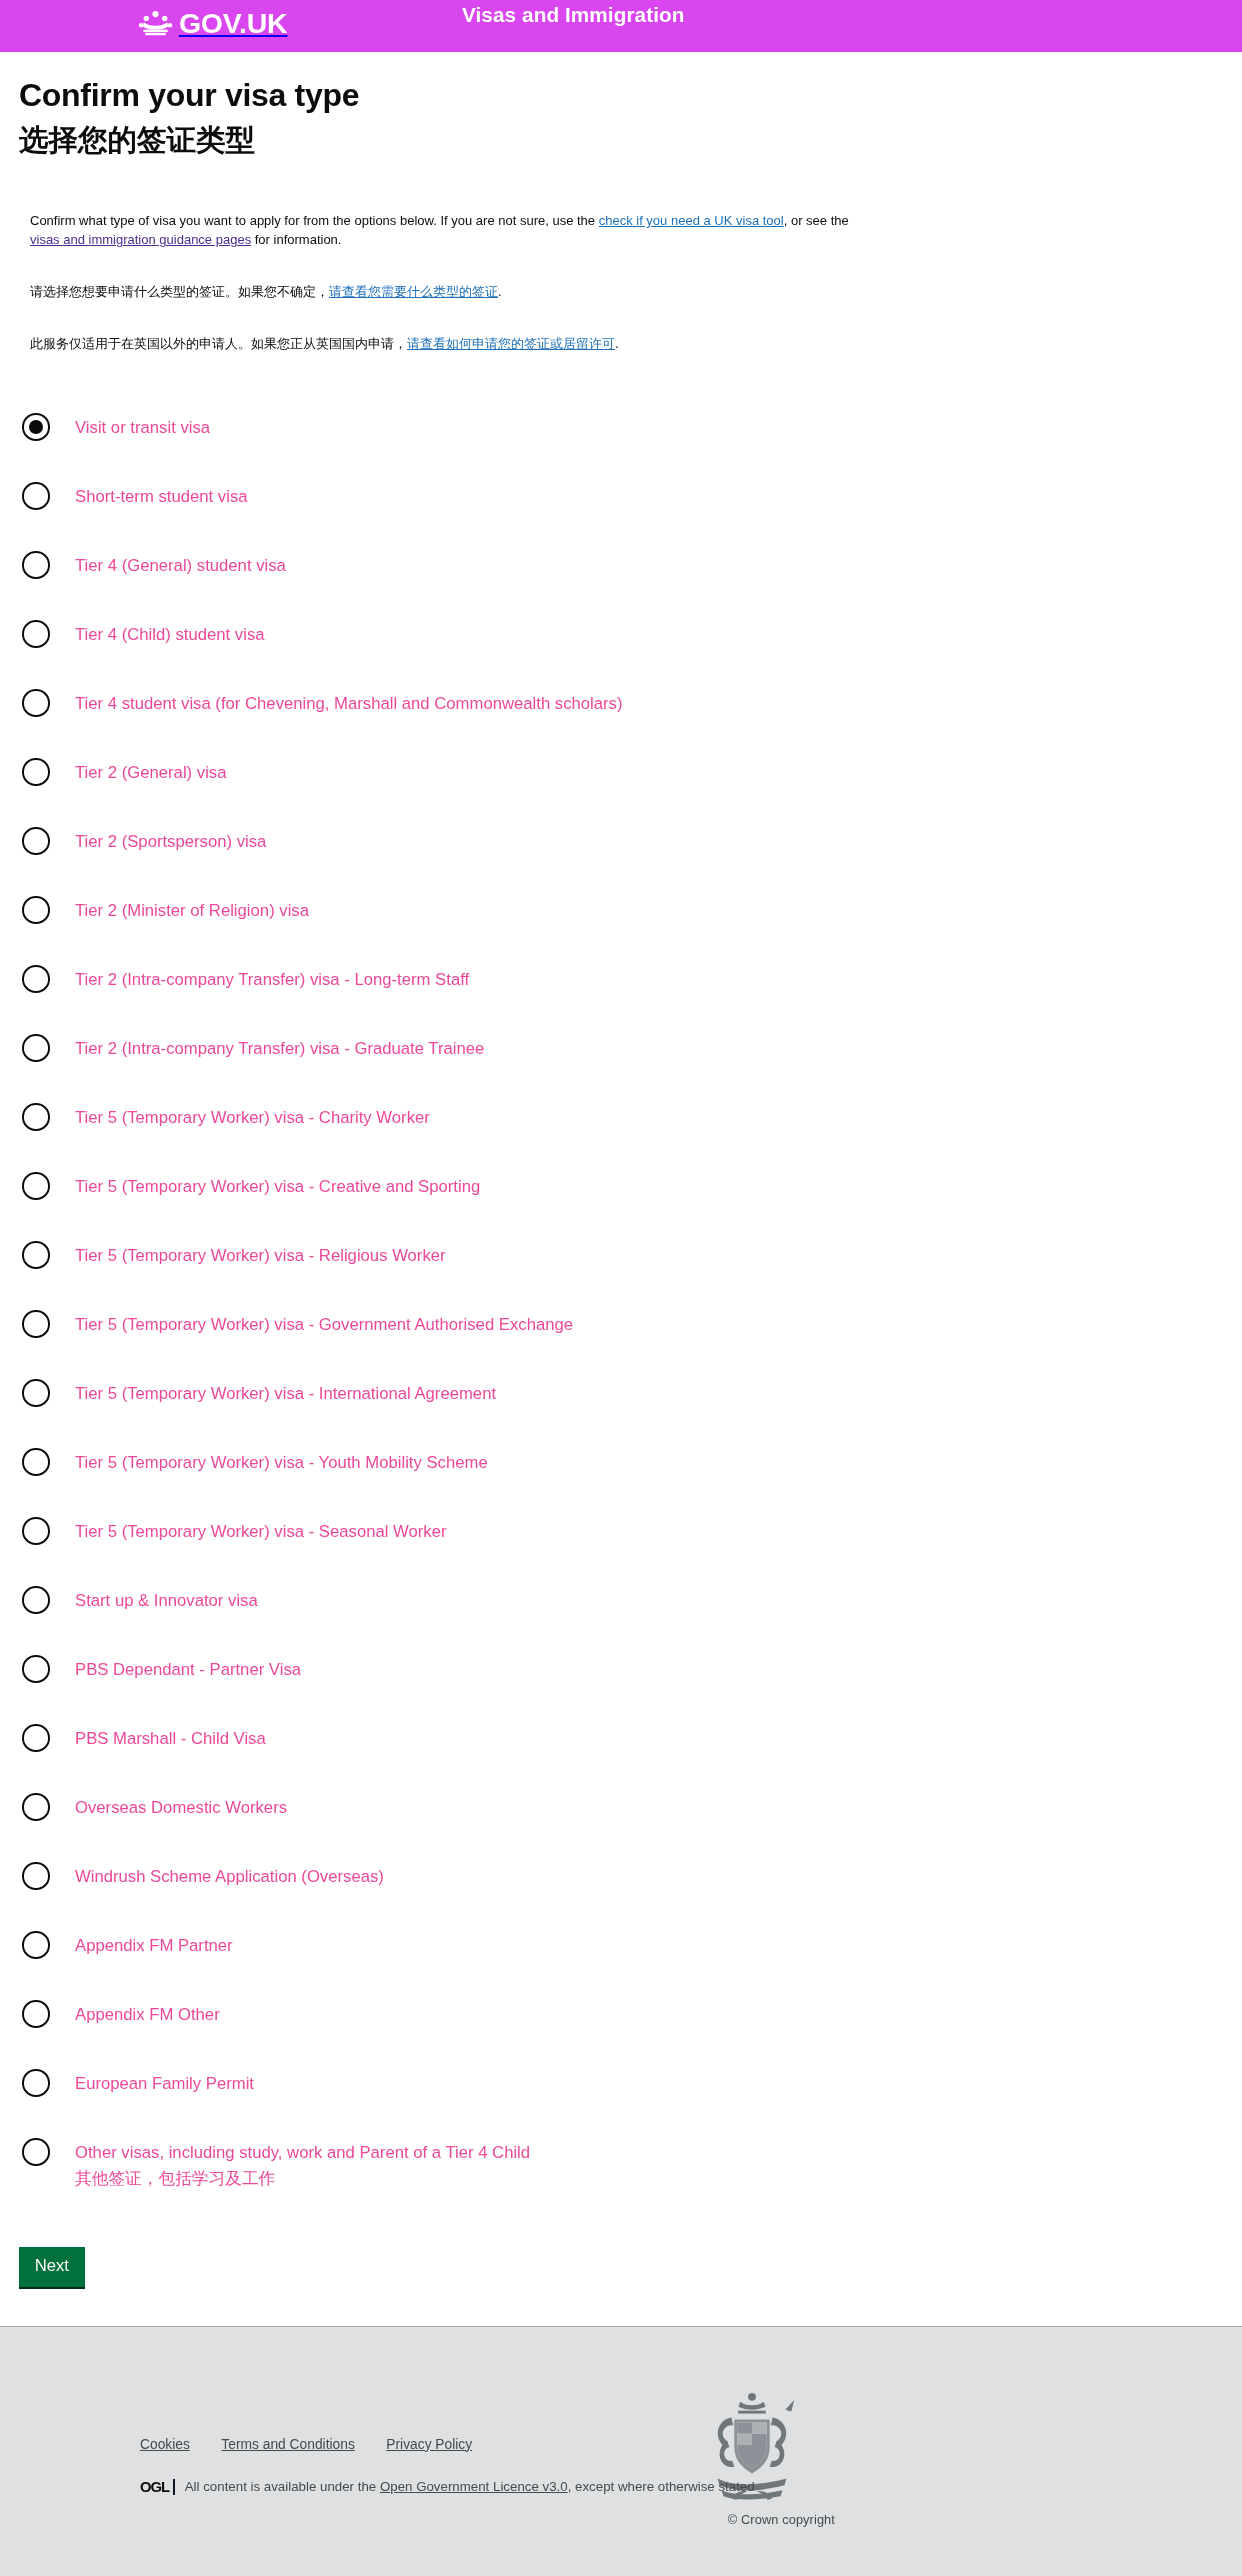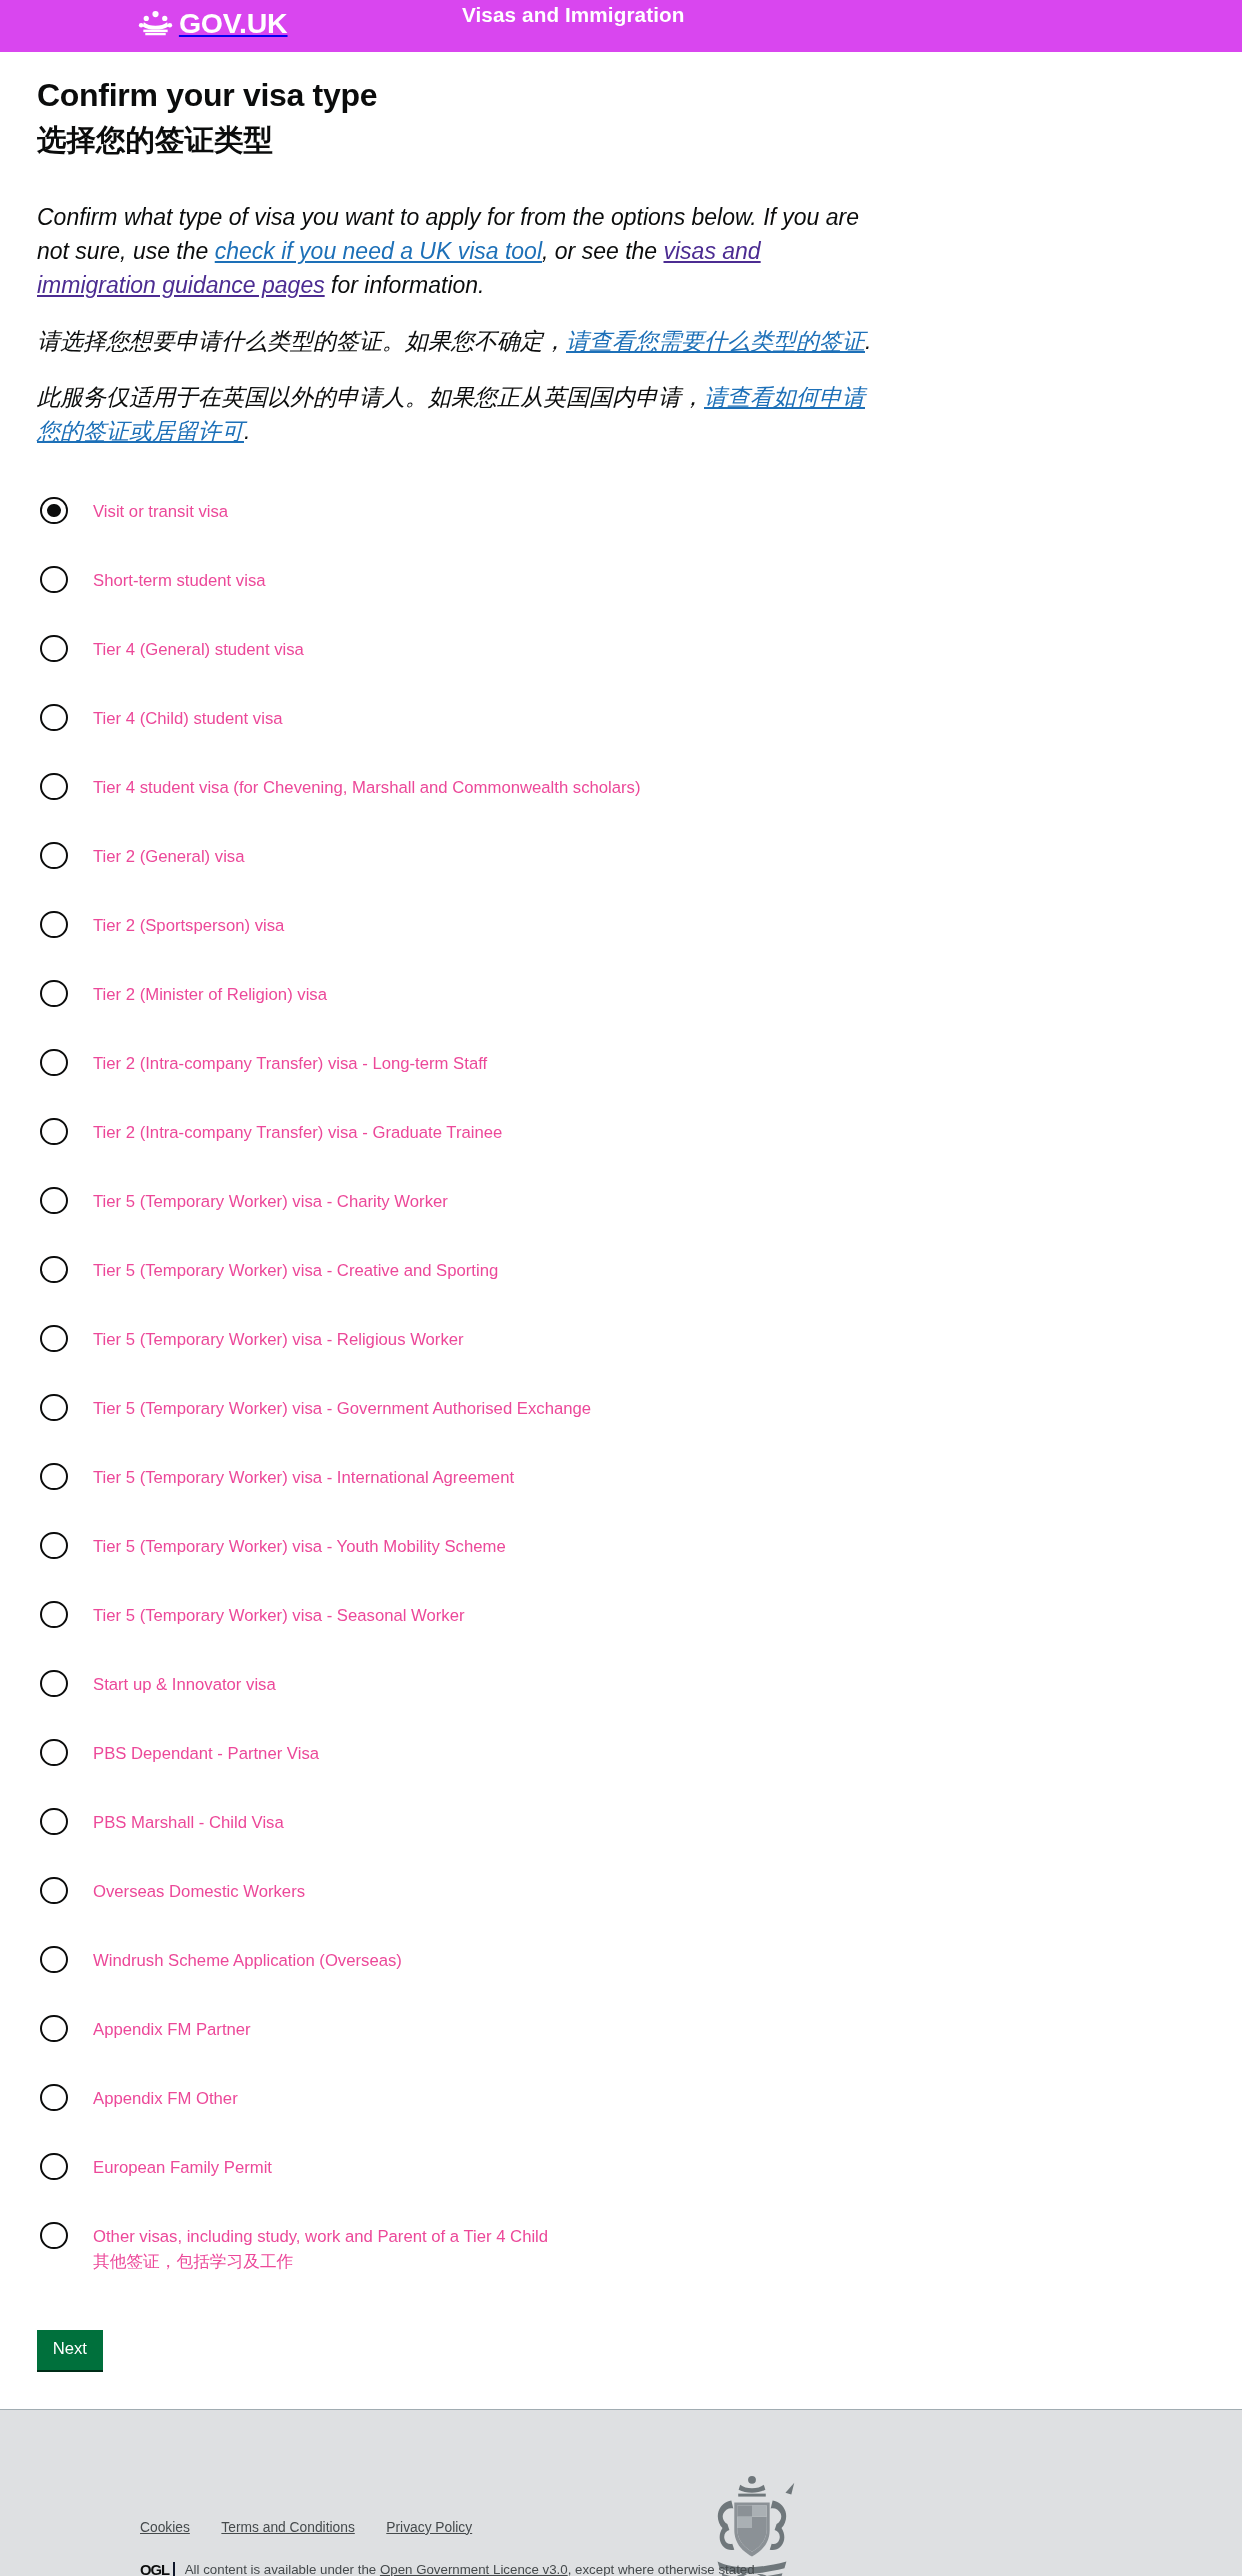--- a/index.html
+++ b/index.html
@@ -59,45 +59,44 @@
     background: #1d70b8;
   }
 
   
   .main {
     position: relative;
     padding: 0 0 0 0;
     background: #ffffff;
     min-height: 2214px;
   }
-  .container { width: 1121px; padding-left: 37px; padding-right: 41px; }
+  .container { width: 1121px; padding-left: 19px; padding-right: 41px; }
 
   h1.page-title {
     margin: 0;
     padding-top: 25.6px;
     font-size: 32px;
     line-height: 1.12;
     font-weight: bold;
     letter-spacing: -0.3px;
     color: #0b0c0c;
   }
   h1.page-title .cn {
     display: block;
     padding-top: 9.8px;
     font-size: 29.5px;
     letter-spacing: 0px;
   }
 
   p.intro {
-    margin: 0;
-    font-size: 23px;
+    margin: 11px;
+    font-size: 13px;
     line-height: 1.48;
     color: #0b0c0c;
     max-width: 838px;
-    font-style: italic;
   }
   p.intro-en { padding-top: 44px; }
   p.intro-cn1 { padding-top: 21.6px; }
   p.intro-cn2 { padding-top: 21.6px; }
 
   a.link-blue { color: #1d70b8; text-decoration: underline; }
   a.link-visited { color: #4c2c92; text-decoration: underline; }
 
   
   .radio-group { padding-top: 49px; }

